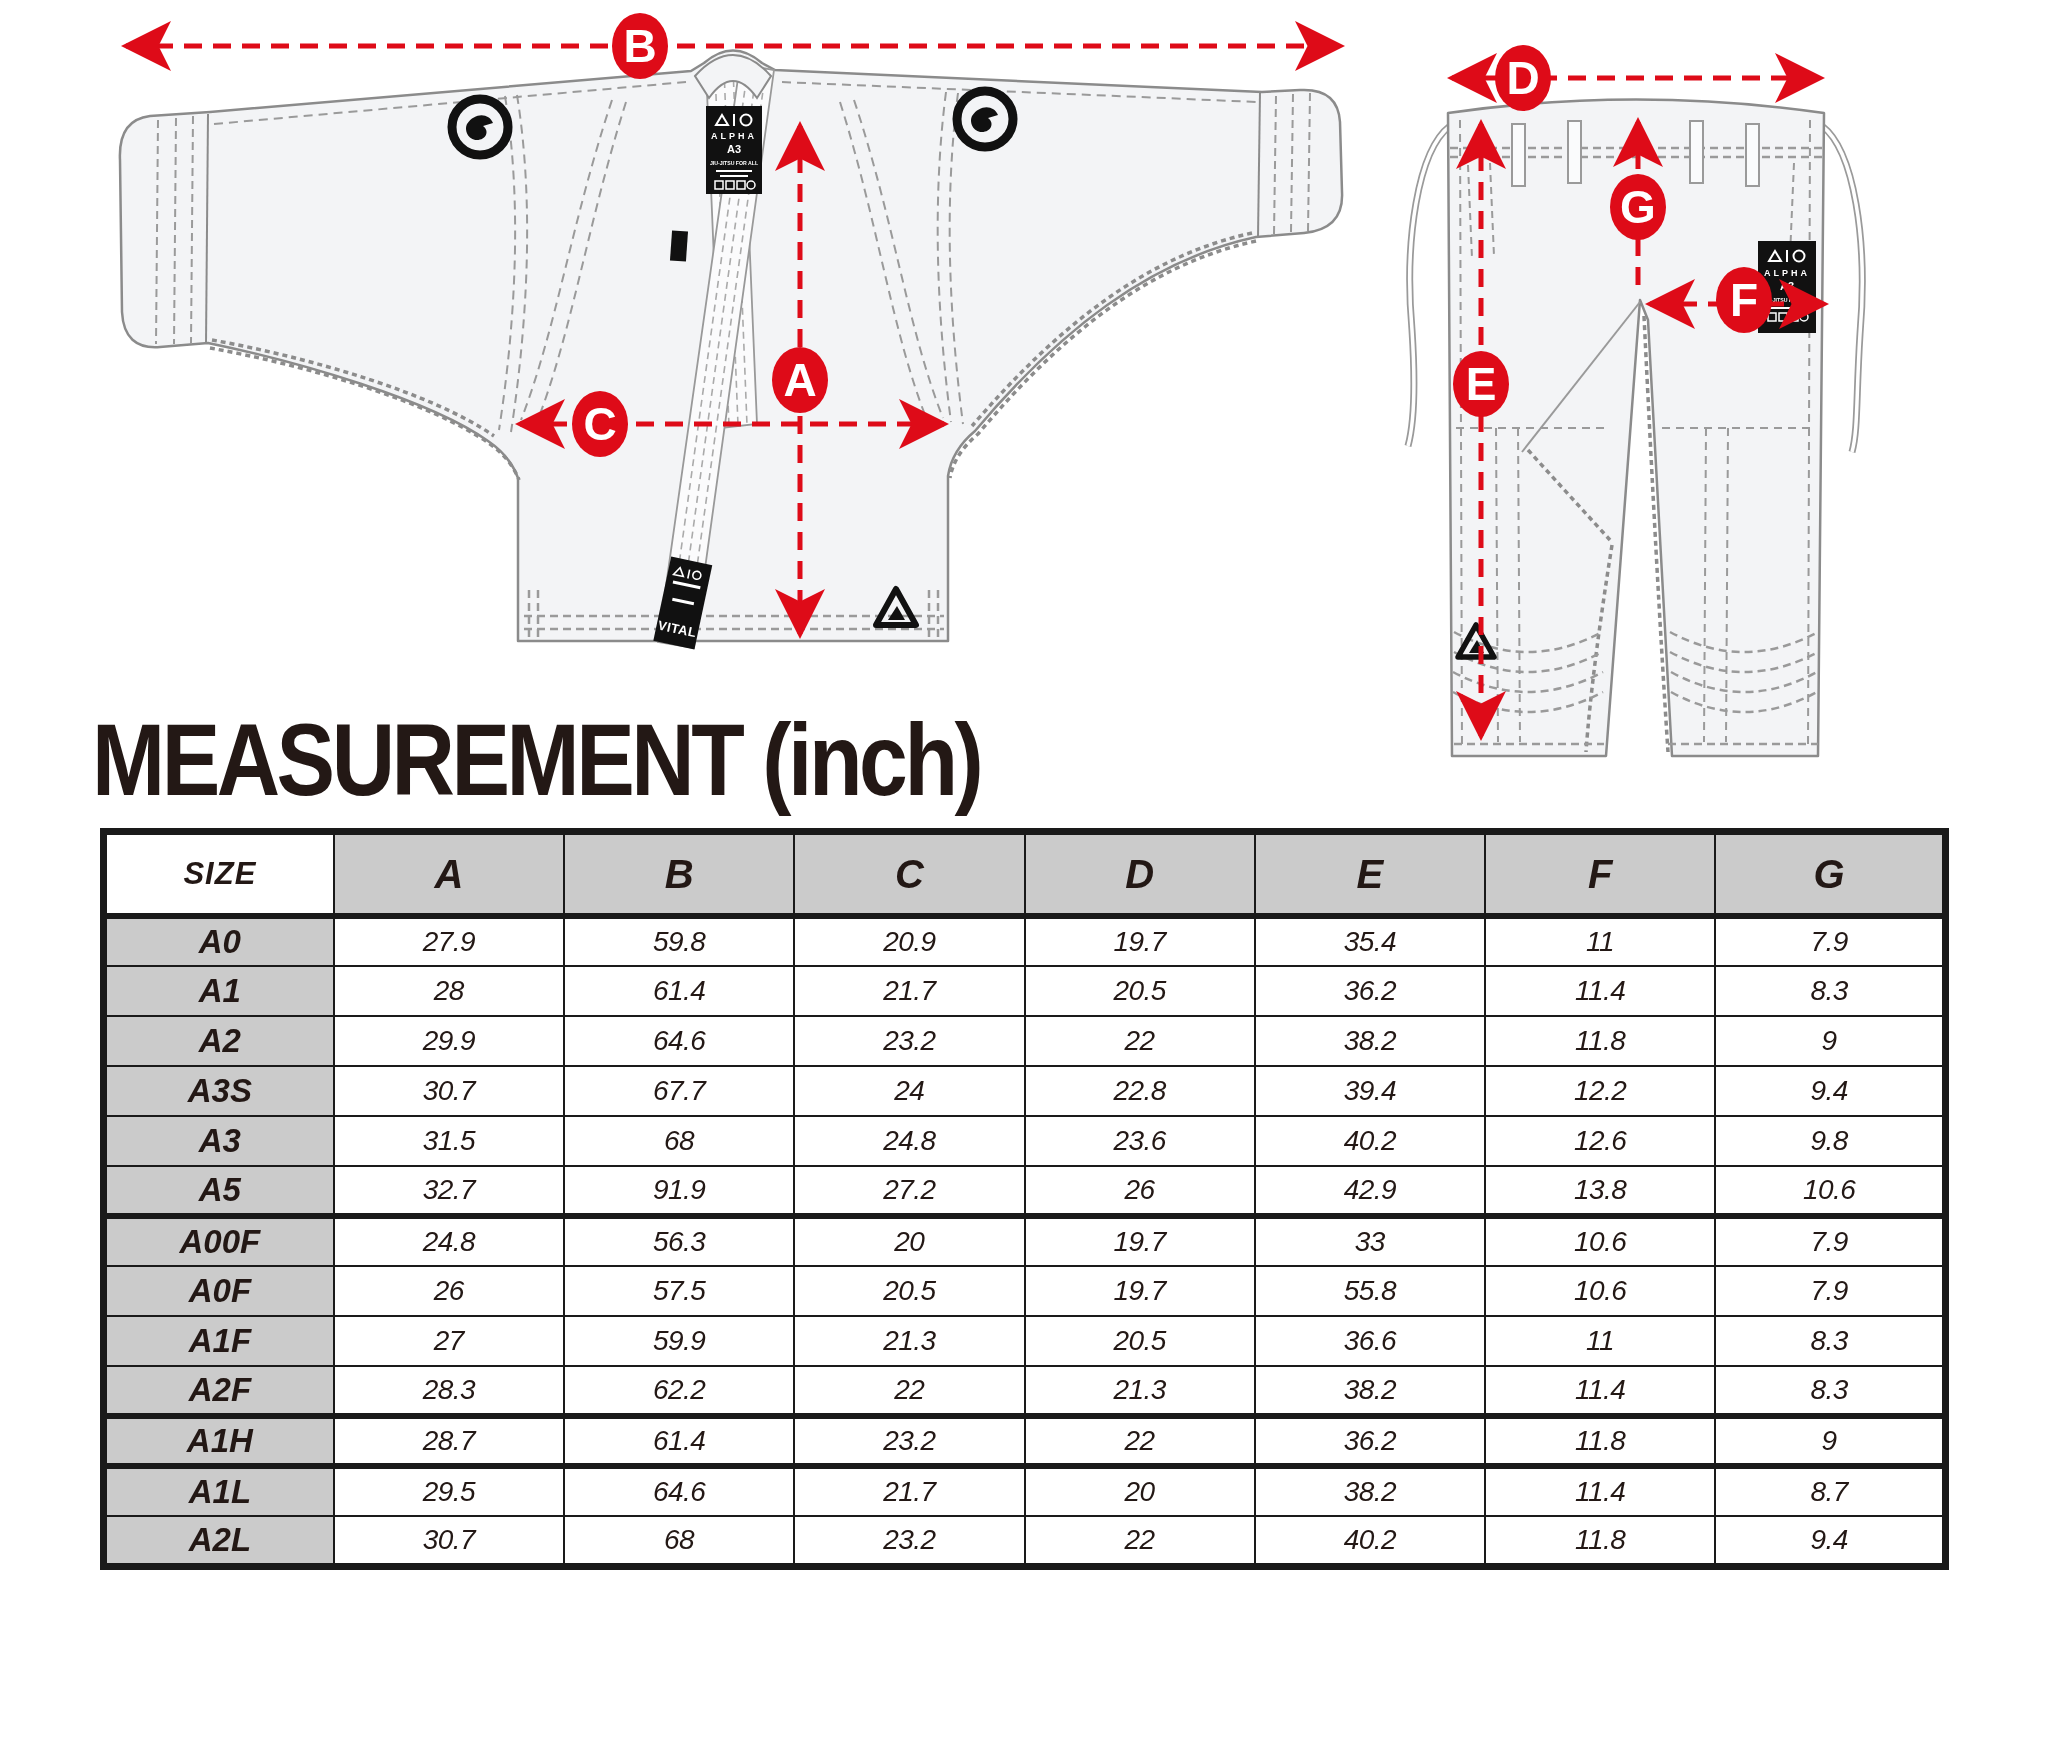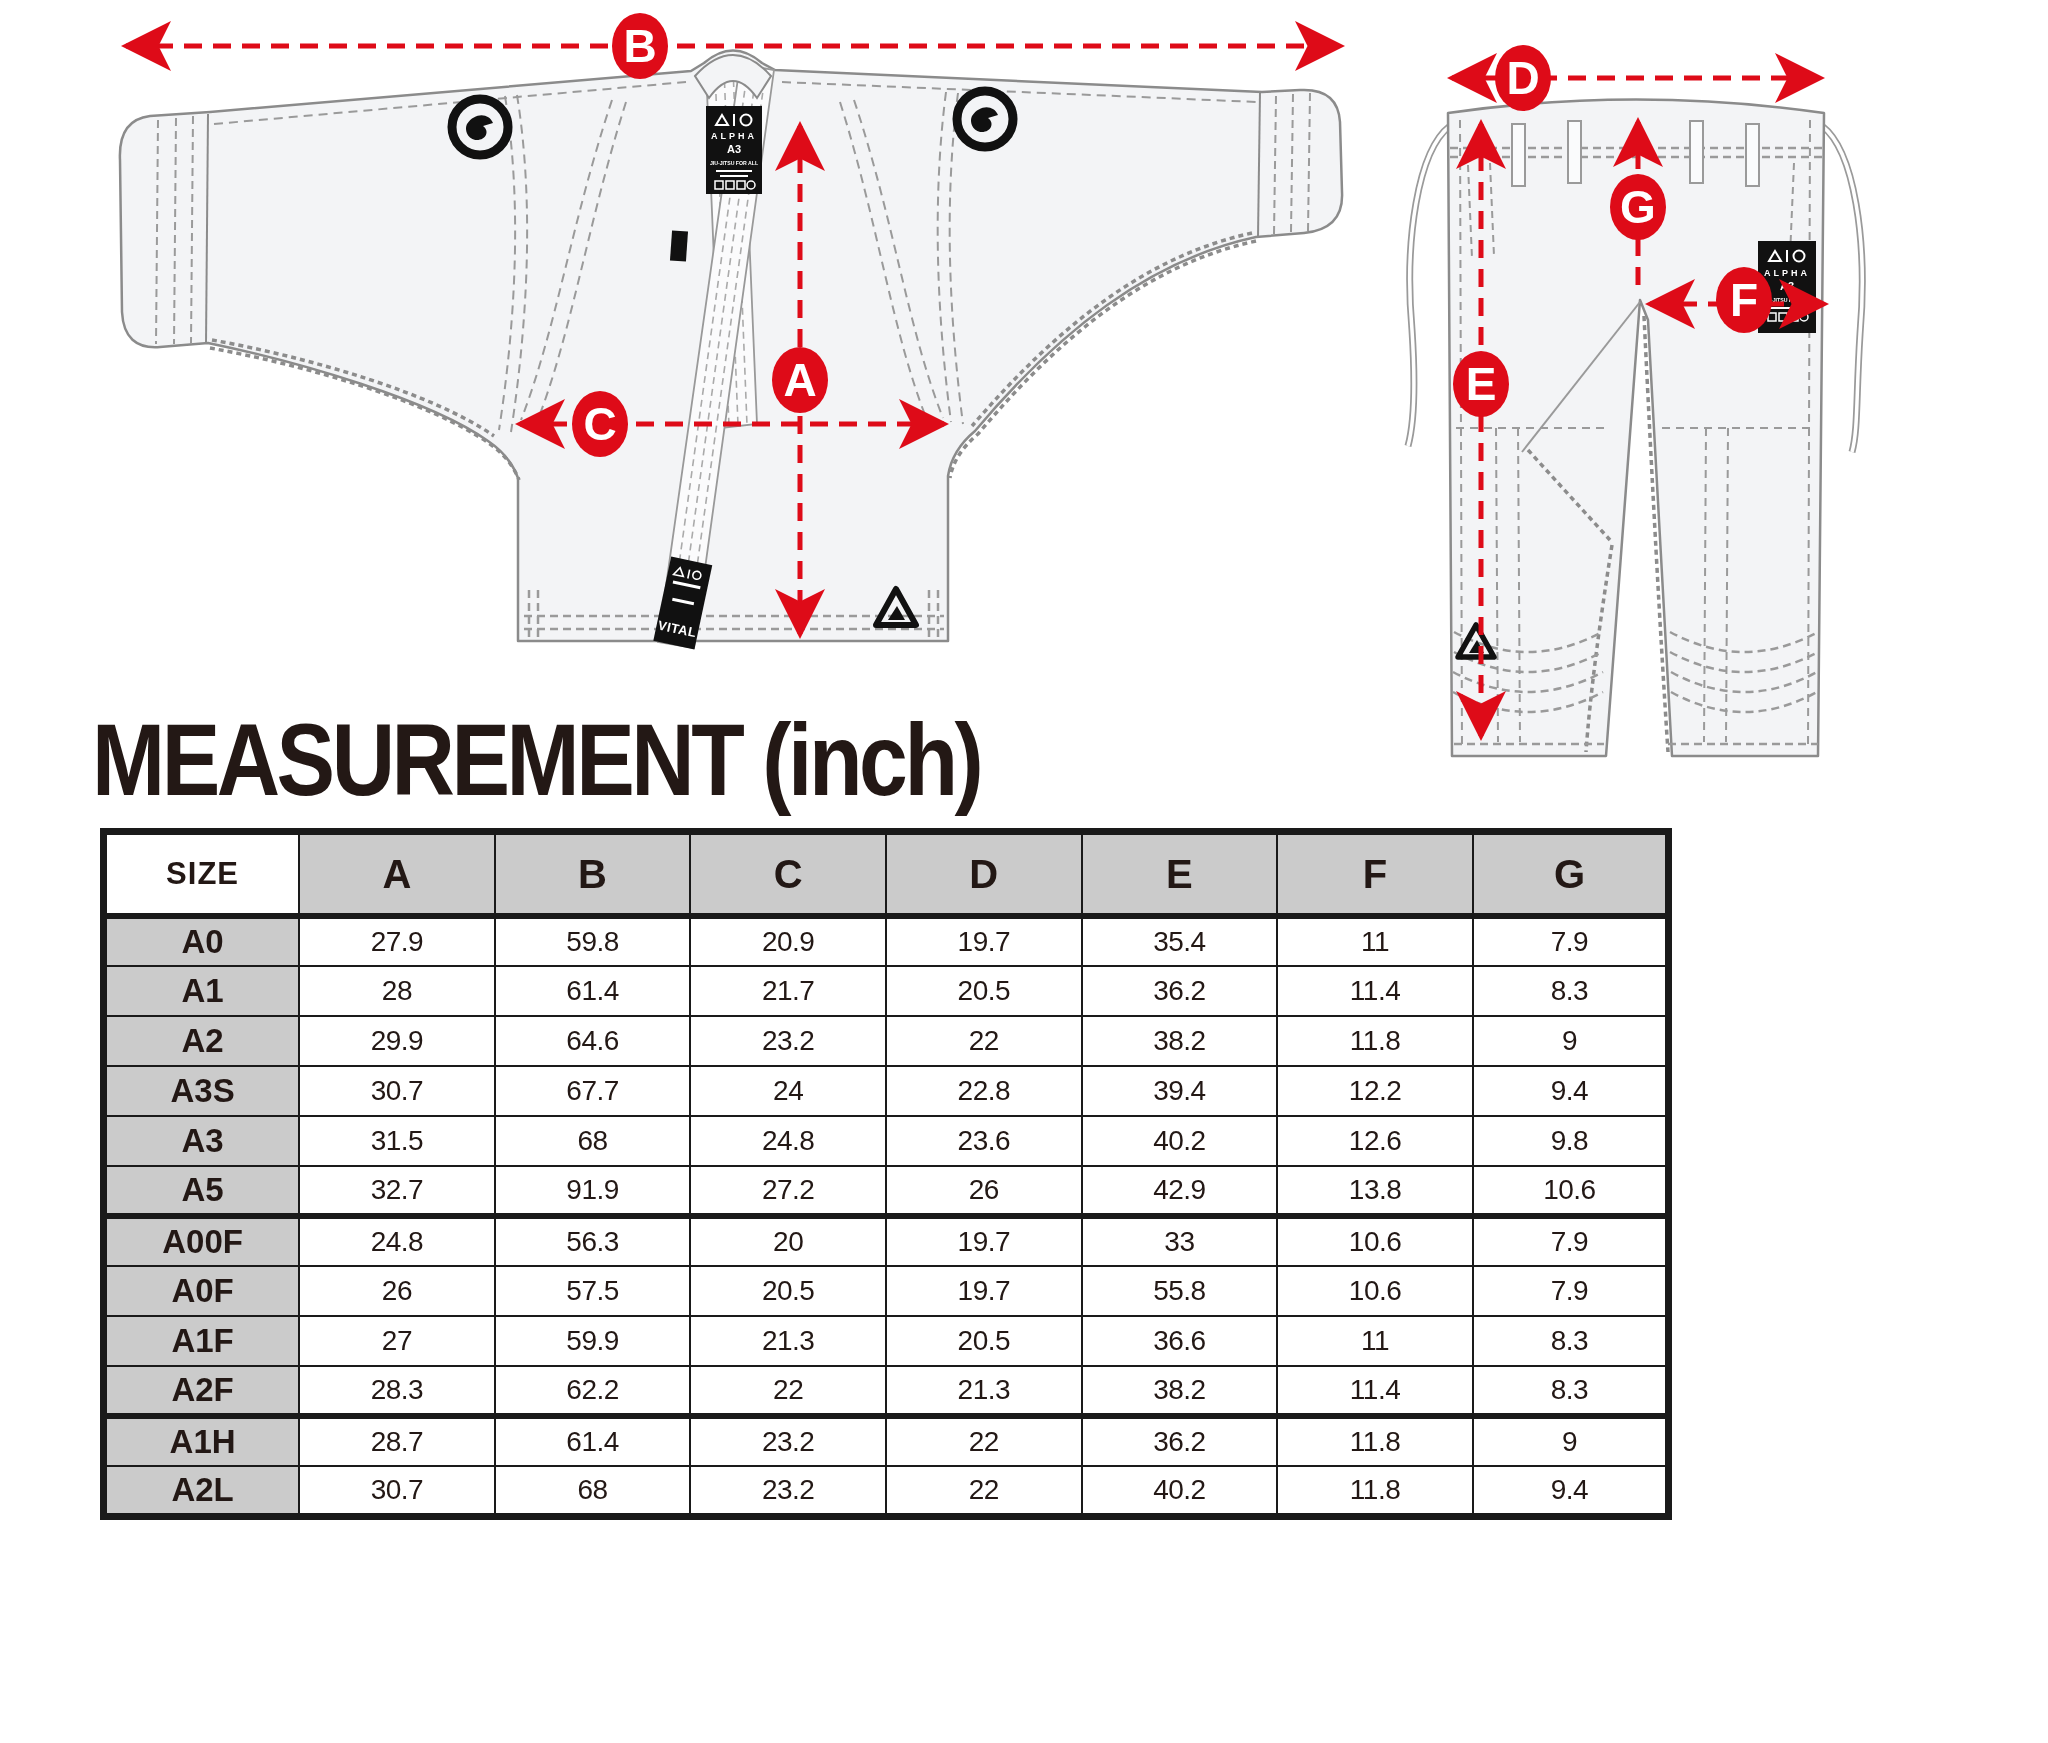--- a/index.html
+++ b/index.html
@@ -19,24 +19,25 @@
     font-weight:900;
     letter-spacing:-4px;
     color:#231815;
     transform:scaleX(0.86);
     transform-origin:left center;
     white-space:nowrap;
   }
   table.size-table{
     position:absolute;
     left:100px;top:828px;
-    width:1572px;
+    width:1849px;
     border-collapse:collapse;
     table-layout:fixed;
     border:7px solid #1a1a1a;
+    font-style:italic;
   }
   table.size-table th,table.size-table td{
     border:2px solid #1a1a1a;
     text-align:center;
     vertical-align:middle;
     padding:0;
     color:#231815;
   }
   table.size-table thead th{
     height:78px;
@@ -445,20 +446,30 @@
         <tr class="group-start">
           <th>A1H</th>
           <td>28.7</td>
           <td>61.4</td>
           <td>23.2</td>
           <td>22</td>
           <td>36.2</td>
           <td>11.8</td>
           <td>9</td>
         </tr>
+        <tr class="group-start">
+          <th>A1L</th>
+          <td>29.5</td>
+          <td>64.6</td>
+          <td>21.7</td>
+          <td>20</td>
+          <td>38.2</td>
+          <td>11.4</td>
+          <td>8.7</td>
+        </tr>
         <tr>
           <th>A2L</th>
           <td>30.7</td>
           <td>68</td>
           <td>23.2</td>
           <td>22</td>
           <td>40.2</td>
           <td>11.8</td>
           <td>9.4</td>
         </tr>

